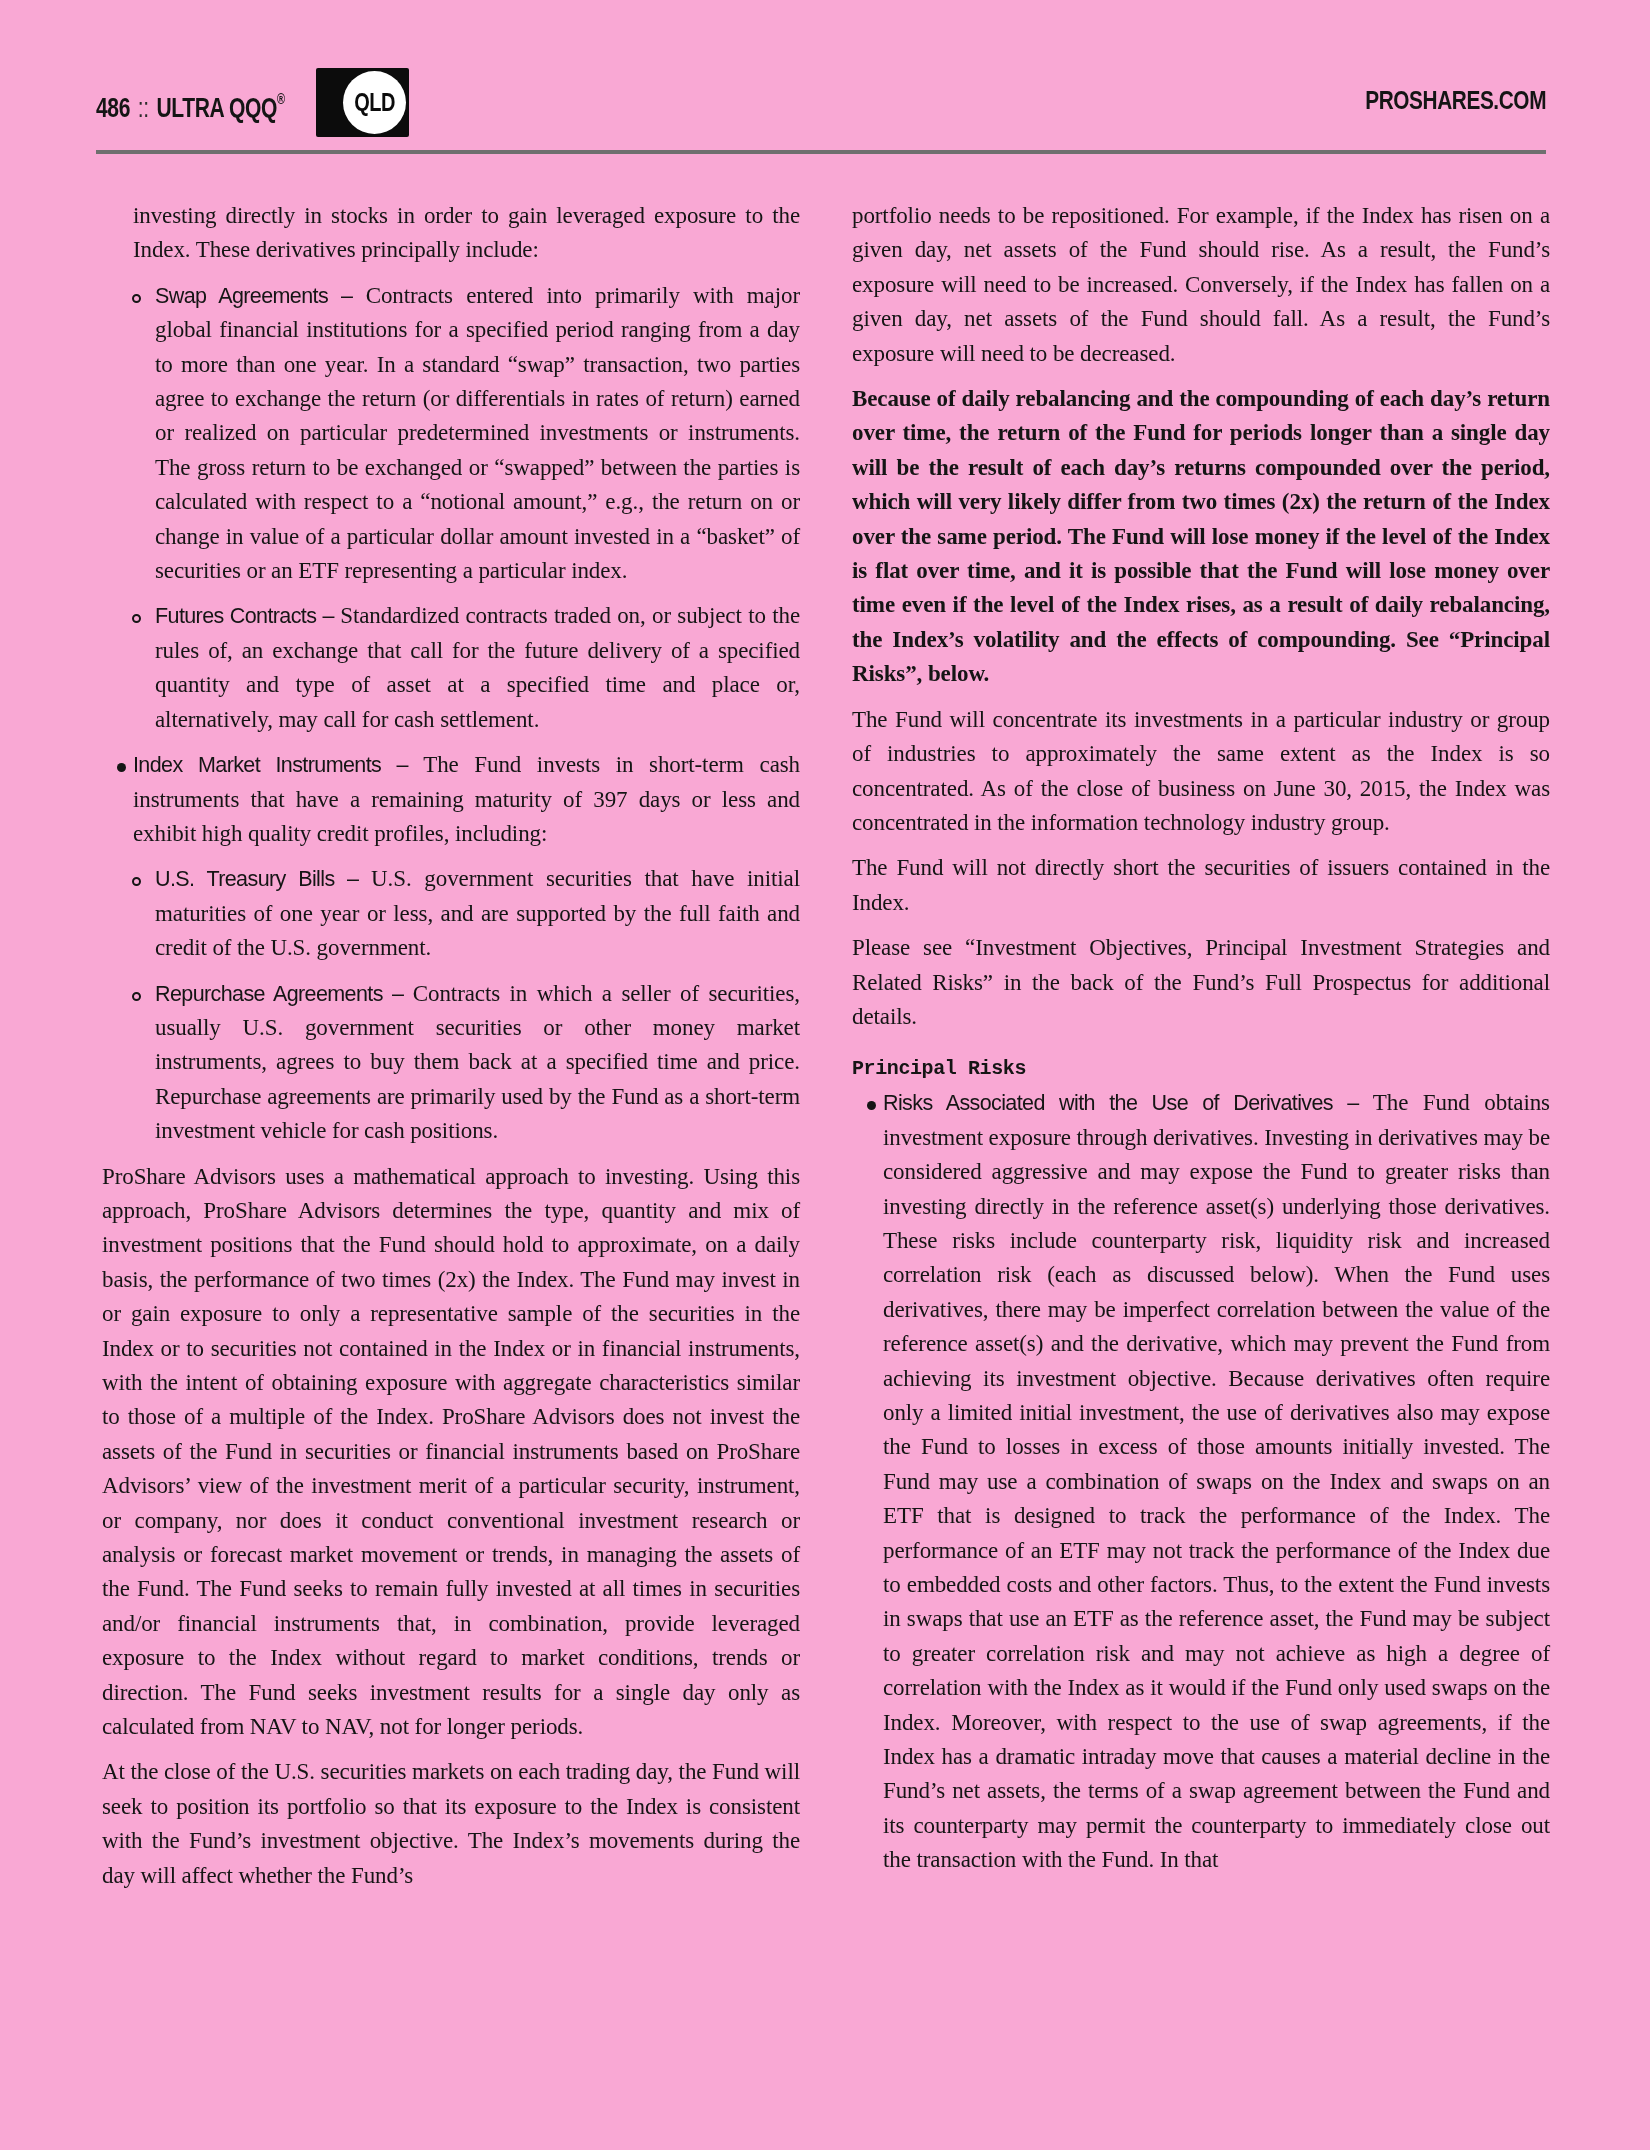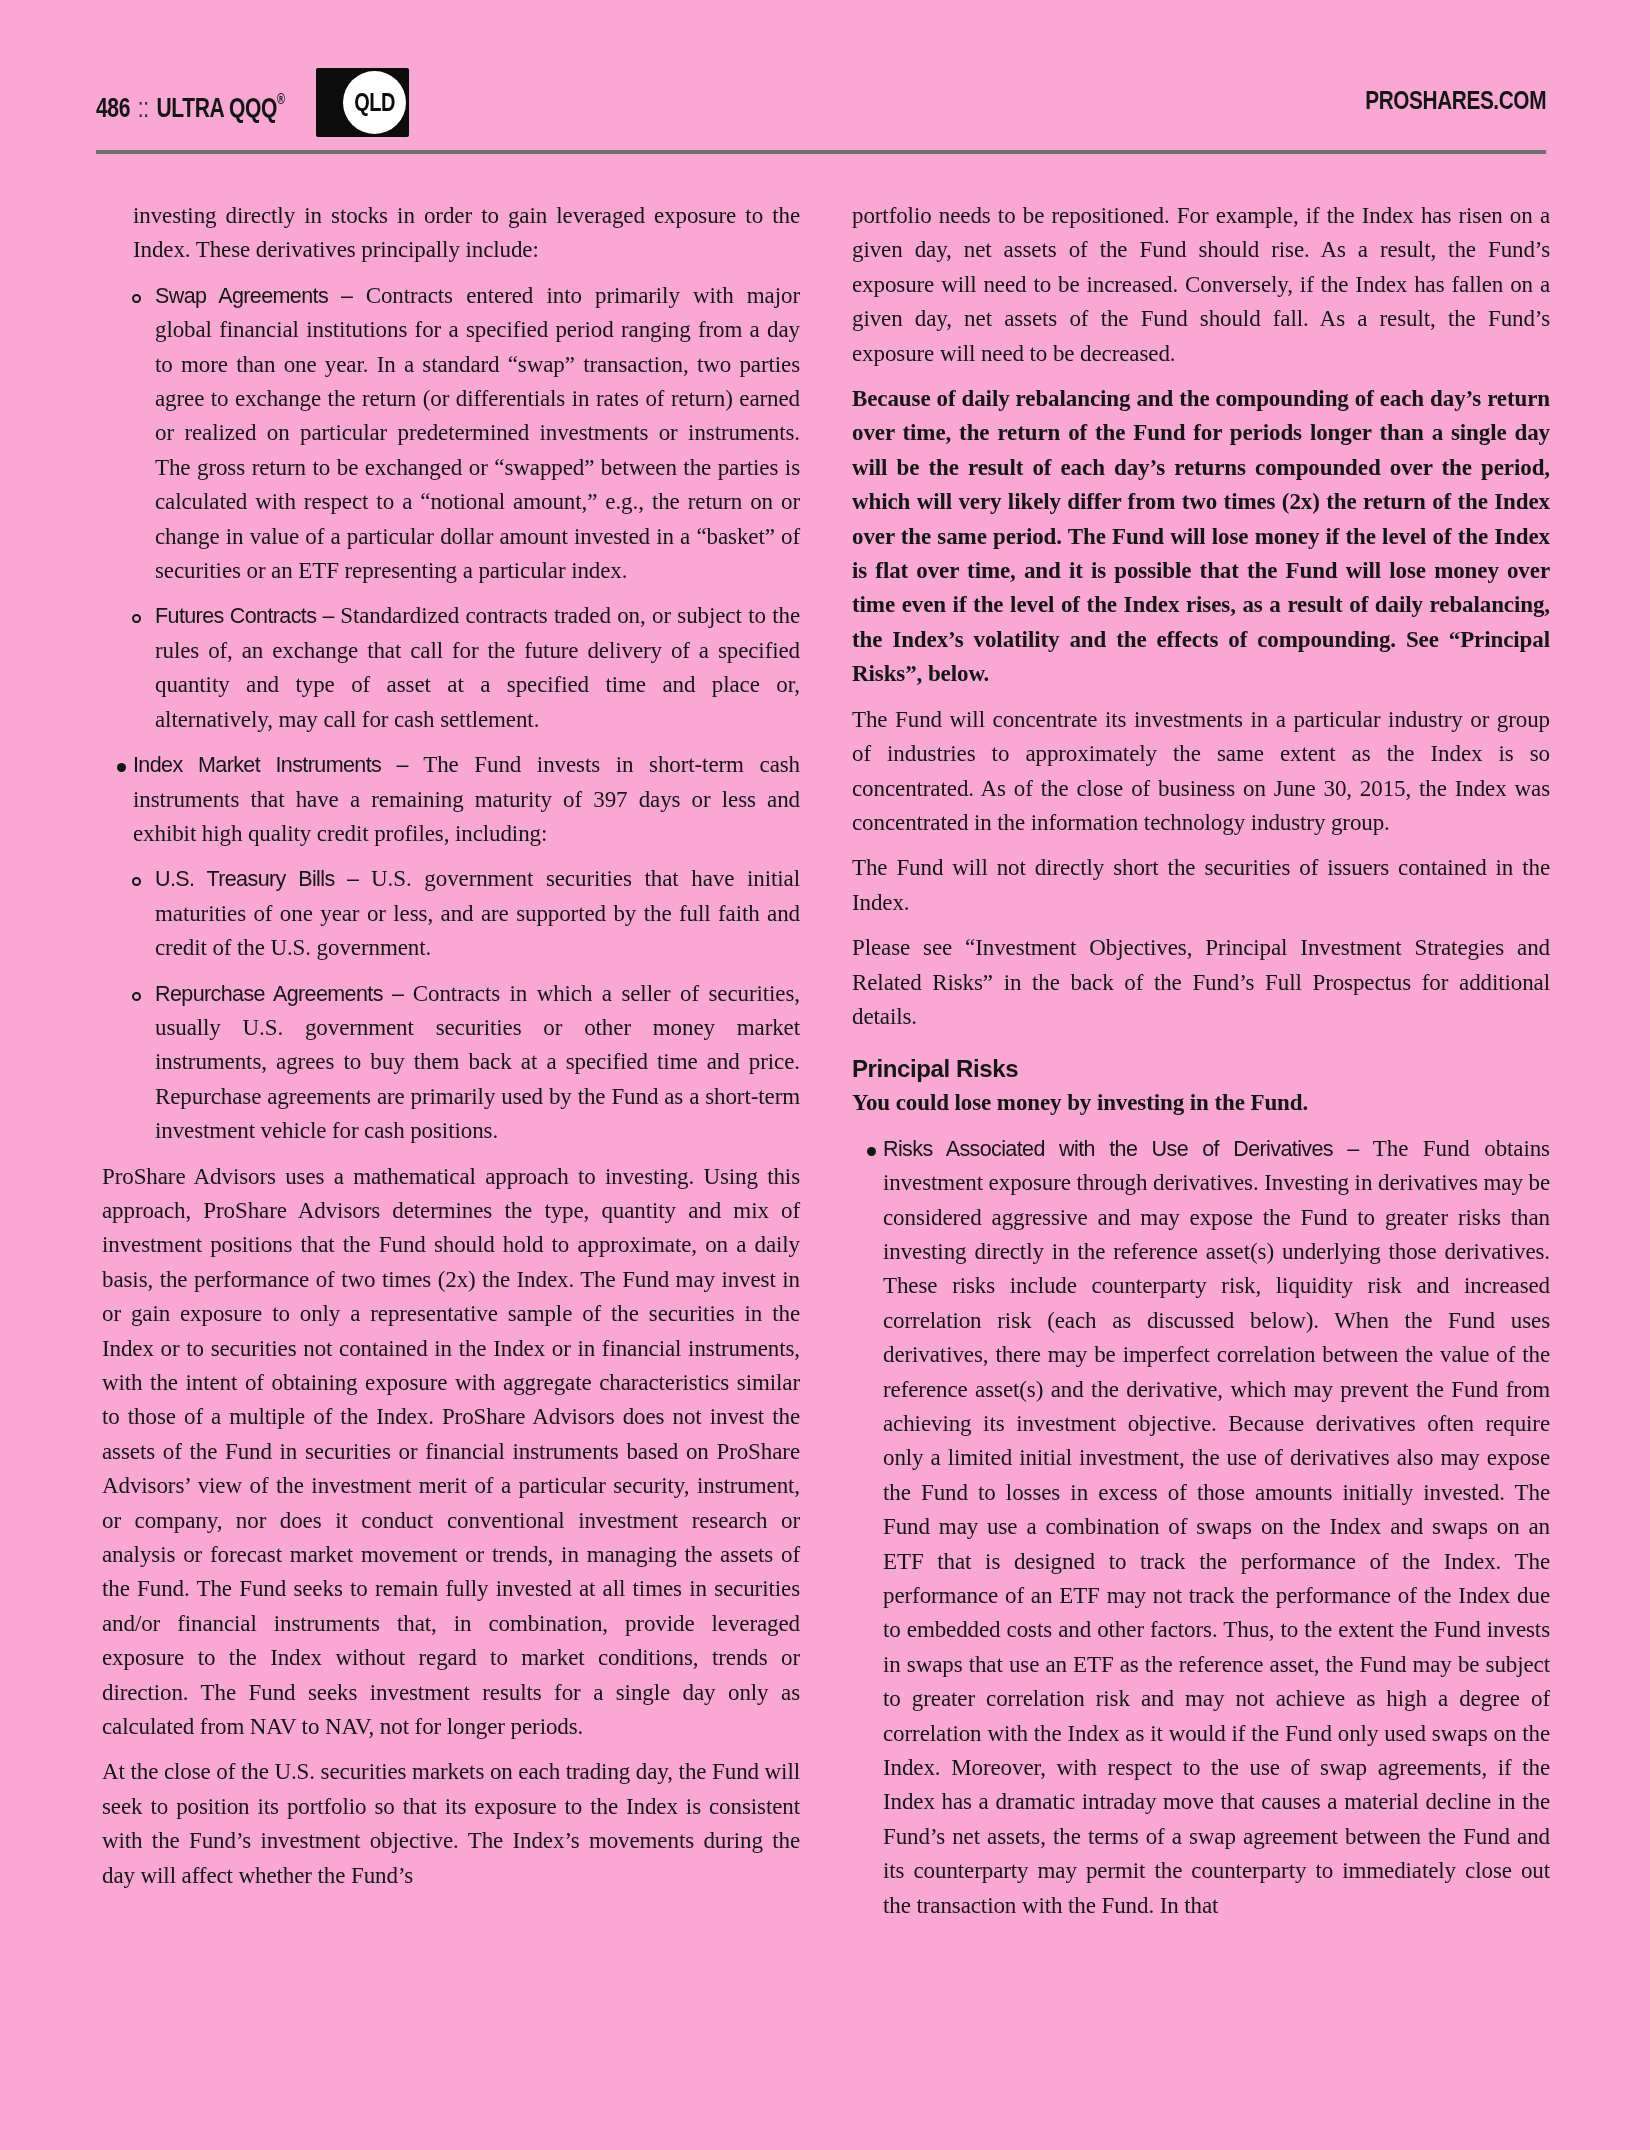--- a/index.html
+++ b/index.html
@@ -29,21 +29,21 @@
   .para{margin:0 0 11px 0;}
   .para.bold{font-weight:700;}
   .para.indent-1{padding-left:31px;}
   .bullet{position:relative;margin:0 0 11px 0;}
   .bullet.level-1{padding-left:31px;}
   .bullet.level-2{padding-left:53px;}
   .marker{position:absolute;top:15px;width:9px;height:9px;border-radius:50%;box-sizing:border-box;}
   .level-1>.marker{left:15px;background:#151515;}
   .level-2>.marker{left:30px;border:2px solid #151515;background:transparent;}
   .lead{font-family:"Liberation Sans",sans-serif;font-weight:400;font-size:21.5px;letter-spacing:-0.6px;}
-  .section-heading{font-family:Liberation Sans, sans-serif;font-weight:700;font-size:24px;
+  .section-heading{font-family:Liberation Mono, monospace;font-weight:700;font-size:20px;
                    letter-spacing:-0.4px;text-align:left;margin:18px 0 1px 0;line-height:33px;}
 </style>
 </head>
 <body>
 
 <div class="page">
 
   <div class="hdr">
     <div class="hdr-left">
       <span>486</span><span class="sep">::</span><span>ULTRA QQQ</span><sup>®</sup>
@@ -68,18 +68,17 @@
         <p class="para">ProShare Advisors uses a mathematical approach to investing. Using this approach, ProShare Advisors determines the type, quantity and mix of investment positions that the Fund should hold to approximate, on a daily basis, the performance of two times (2x) the Index. The Fund may invest in or gain exposure to only a representative sample of the securities in the Index or to securities not contained in the Index or in financial instruments, with the intent of obtaining exposure with aggregate characteristics similar to those of a multiple of the Index. ProShare Advisors does not invest the assets of the Fund in securities or financial instruments based on ProShare Advisors’ view of the investment merit of a particular security, instrument, or company, nor does it conduct conventional investment research or analysis or forecast market movement or trends, in managing the assets of the Fund. The Fund seeks to remain fully invested at all times in securities and/or financial instruments that, in combination, provide leveraged exposure to the Index without regard to market conditions, trends or direction. The Fund seeks investment results for a single day only as calculated from NAV to NAV, not for longer periods.</p>
         <p class="para">At the close of the U.S. securities markets on each trading day, the Fund will seek to position its portfolio so that its exposure to the Index is consistent with the Fund’s investment objective. The Index’s movements during the day will affect whether the Fund’s</p>
       </div>
     <div class="col" id="col-right">
         <p class="para">portfolio needs to be repositioned. For example, if the Index has risen on a given day, net assets of the Fund should rise. As a result, the Fund’s exposure will need to be increased. Conversely, if the Index has fallen on a given day, net assets of the Fund should fall. As a result, the Fund’s exposure will need to be decreased.</p>
         <p class="para bold">Because of daily rebalancing and the compounding of each day’s return over time, the return of the Fund for periods longer than a single day will be the result of each day’s returns compounded over the period, which will very likely differ from two times (2x) the return of the Index over the same period. The Fund will lose money if the level of the Index is flat over time, and it is possible that the Fund will lose money over time even if the level of the Index rises, as a result of daily rebalancing, the Index’s volatility and the effects of compounding. See “Principal Risks”, below.</p>
         <p class="para">The Fund will concentrate its investments in a particular industry or group of industries to approximately the same extent as the Index is so concentrated. As of the close of business on June 30, 2015, the Index was concentrated in the information technology industry group.</p>
         <p class="para">The Fund will not directly short the securities of issuers contained in the Index.</p>
         <p class="para">Please see “Investment Objectives, Principal Investment Strategies and Related Risks” in the back of the Fund’s Full Prospectus for additional details.</p>
         <h2 class="section-heading">Principal Risks</h2>
-        <p class="para bold">You could lose money by investing in the Fund.</p>
         <div class="bullet level-1"><span class="marker"></span><span class="lead">Risks Associated with the Use of Derivatives –</span> <span>The Fund obtains investment exposure through derivatives. Investing in derivatives may be considered aggressive and may expose the Fund to greater risks than investing directly in the reference asset(s) underlying those derivatives. These risks include counterparty risk, liquidity risk and increased correlation risk (each as discussed below). When the Fund uses derivatives, there may be imperfect correlation between the value of the reference asset(s) and the derivative, which may prevent the Fund from achieving its investment objective. Because derivatives often require only a limited initial investment, the use of derivatives also may expose the Fund to losses in excess of those amounts initially invested. The Fund may use a combination of swaps on the Index and swaps on an ETF that is designed to track the performance of the Index. The performance of an ETF may not track the performance of the Index due to embedded costs and other factors. Thus, to the extent the Fund invests in swaps that use an ETF as the reference asset, the Fund may be subject to greater correlation risk and may not achieve as high a degree of correlation with the Index as it would if the Fund only used swaps on the Index. Moreover, with respect to the use of swap agreements, if the Index has a dramatic intraday move that causes a material decline in the Fund’s net assets, the terms of a swap agreement between the Fund and its counterparty may permit the counterparty to immediately close out the transaction with the Fund. In that</span></div>
       </div>
   </div>
 
 </div>
 
 </body></html>

